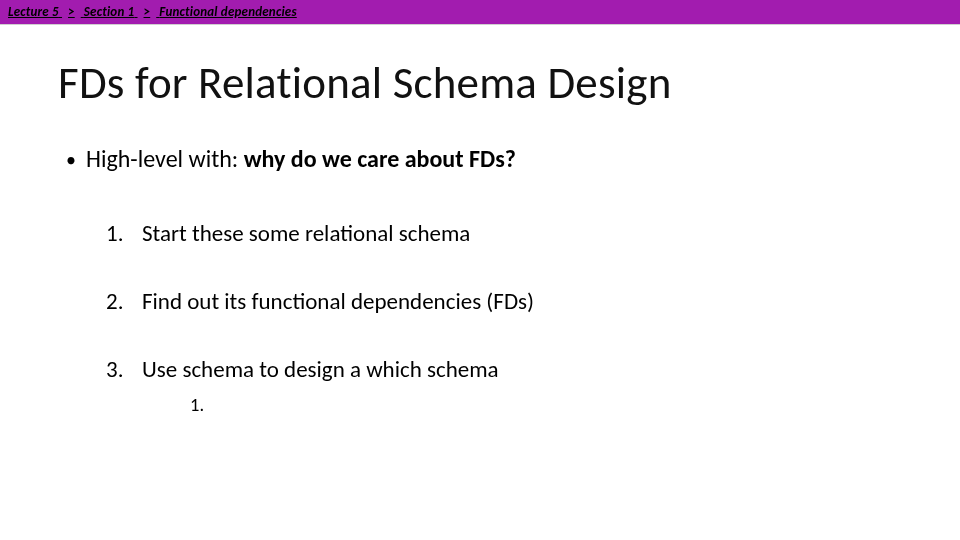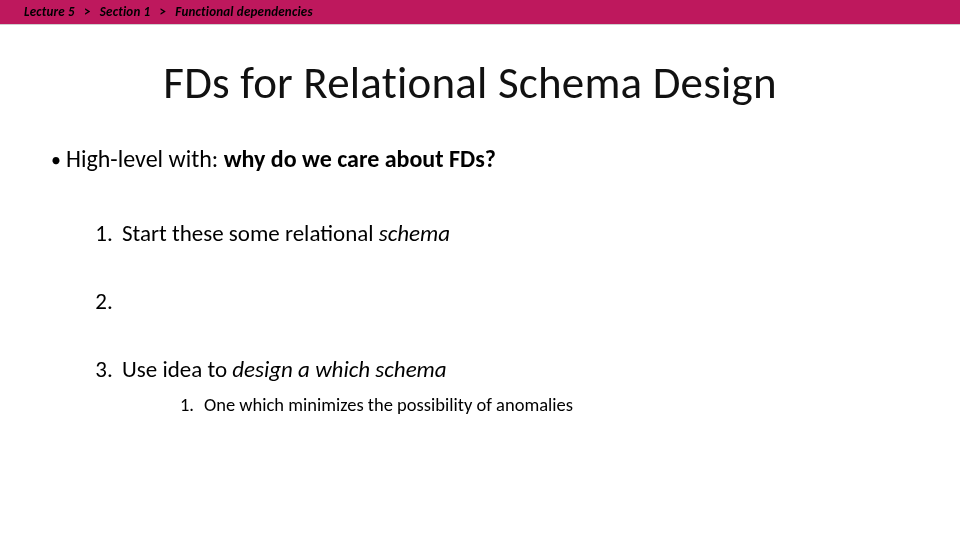--- a/index.html
+++ b/index.html
@@ -1,34 +1,34 @@
 <!DOCTYPE html>
 <html><head>
   <meta charset="utf-8">
   <style>
     * { margin: 0; padding: 0; box-sizing: border-box; }
     html, body { width: 960px; height: 540px; background: #fff; font-family: "Calibri", "Segoe UI", Arial, sans-serif; color: #000; }
     .breadcrumb {
       width: 100%;
-      background: #be185d;
+      background: #a21caf;
       border-bottom: 1px solid #cfcfcf;
       font-style: italic;
       font-weight: 700;
       font-size: 13px;
-      padding: 4px 8px 5px 24px;
+      padding: 4px 8px 5px 8px;
       letter-spacing: 0.2px;
+      text-decoration: underline;
     }
     .breadcrumb .sep {
       font-style: normal;
       font-weight: 700;
       padding: 0 6px;
     }
     .slide {
-      padding: 30px 58px 0 38px;
-      text-align: center;
+      padding: 30px 58px 0 58px;
     }
     .title {
       font-family: "Calibri Light", "Calibri", "Segoe UI", Arial, sans-serif;
       font-weight: 300;
       font-size: 45px;
       letter-spacing: 0.2px;
       color: #111;
       margin-bottom: 34px;
     }
     .bullet-row {
@@ -54,21 +54,21 @@
       display: flex;
       align-items: baseline;
       margin-bottom: 40px;
     }
     ol.steps > li:last-of-type { margin-bottom: 10px; }
     ol.steps .num {
       width: 36px;
       flex: 0 0 36px;
     }
     ol.steps .txt .lead { }
-    ol.steps .txt .em { font-style: italic; }
+    ol.steps .txt .em { }
     .sub {
       display: flex;
       align-items: baseline;
       font-size: 18.5px;
       margin-left: 132px;
       margin-top: 2px;
     }
     .sub .num {
       width: 34px;
       flex: 0 0 34px;
@@ -98,27 +98,29 @@
 
   <ol class="steps">
     <li>
       <span class="num">1.</span>
       <span class="txt">
         <span class="lead">Start these some relational </span><span class="em">schema</span>
       </span>
     </li>
     <li>
       <span class="num">2.</span>
+      <span class="txt">
+        <span class="lead">Find out its </span><span class="em">functional dependencies (FDs)</span>
+      </span>
     </li>
     <li>
       <span class="num">3.</span>
       <span class="txt">
-        <span class="lead">Use idea to </span><span class="em">design a which schema</span>
+        <span class="lead">Use schema to </span><span class="em">design a which schema</span>
       </span>
     </li>
   </ol>
 
   <div class="sub">
     <span class="num">1.</span>
-    <span>One which minimizes the possibility of anomalies</span>
   </div>
 
 </div>
 
 </body></html>

